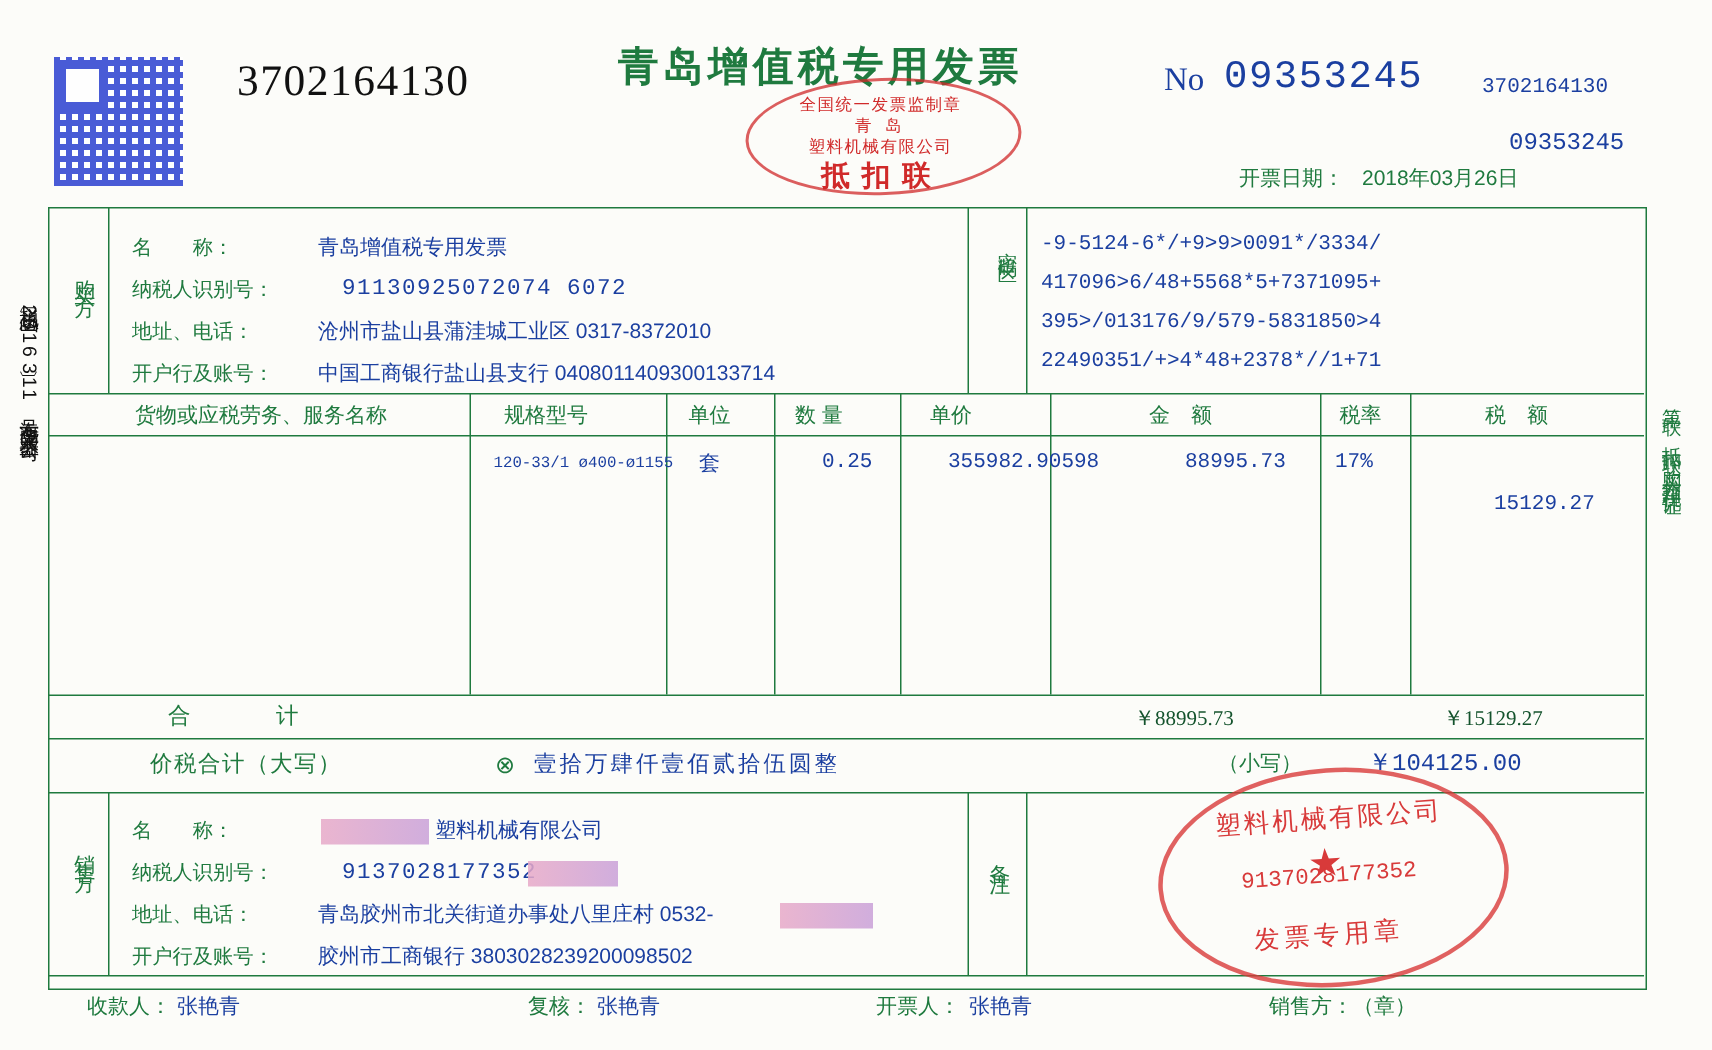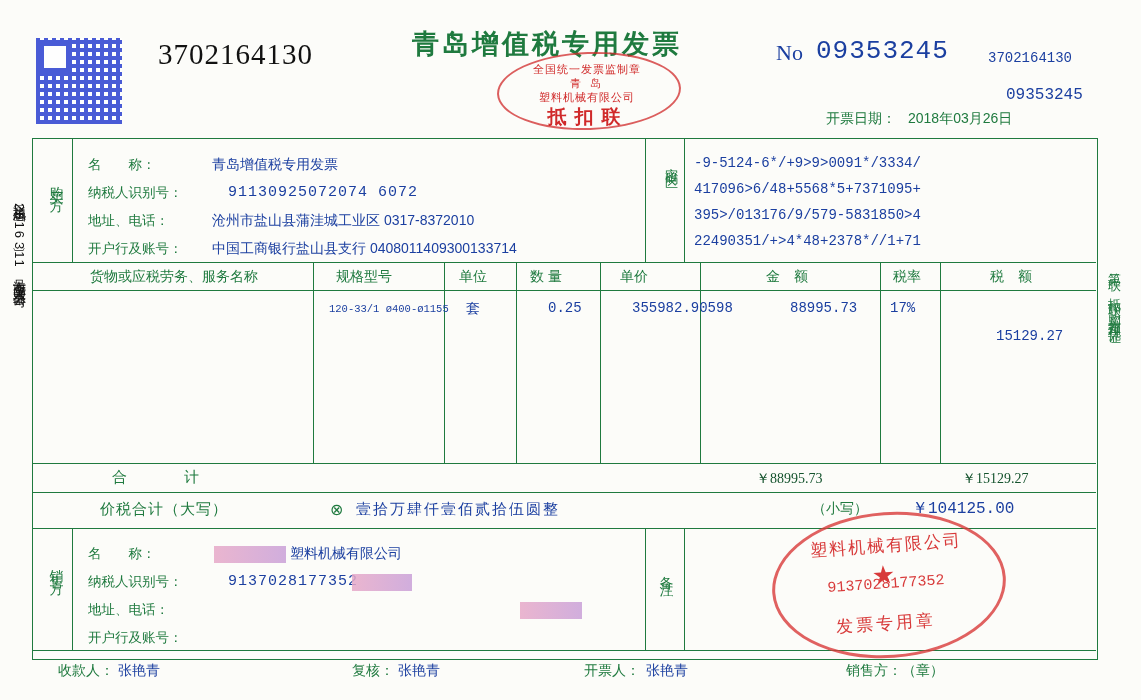--- a/index.html
+++ b/index.html
@@ -236,23 +236,25 @@
   <div class="abs" id="seller-tag">销售方</div>
   <div class="abs lbl" style="left:88px;top:545px;">名　　称：</div>
   <div class="redact" style="left:214px;top:546px;width:72px;height:17px;"></div>
   <div class="abs val" style="left:290px;top:545px;">塑料机械有限公司</div>
 
   <div class="abs lbl" style="left:88px;top:573px;">纳税人识别号：</div>
   <div class="abs val-mono" style="left:228px;top:573px;">9137028177352</div>
   <div class="redact" style="left:352px;top:574px;width:60px;height:17px;"></div>
 
   <div class="abs lbl" style="left:88px;top:601px;">地址、电话：</div>
+  <div class="abs val" style="left:212px;top:601px;">青岛胶州市北关街道办事处八里庄村 0532-</div>
   <div class="redact" style="left:520px;top:602px;width:62px;height:17px;"></div>
 
   <div class="abs lbl" style="left:88px;top:629px;">开户行及账号：</div>
+  <div class="abs val" style="left:212px;top:629px;">胶州市工商银行  3803028239200098502</div>
 
   <div class="abs" id="remark-tag">备注</div>
 
   <div class="abs" id="stamp-seller"></div>
   <div class="abs" id="stamp-seller-top">塑料机械有限公司</div>
   <div class="abs" id="stamp-star">★</div>
   <div class="abs" id="stamp-seller-mid">9137028177352</div>
   <div class="abs" id="stamp-seller-bot">发票专用章</div>
 
   <div class="bot" style="left:58px;top:662px;">收款人：</div>

